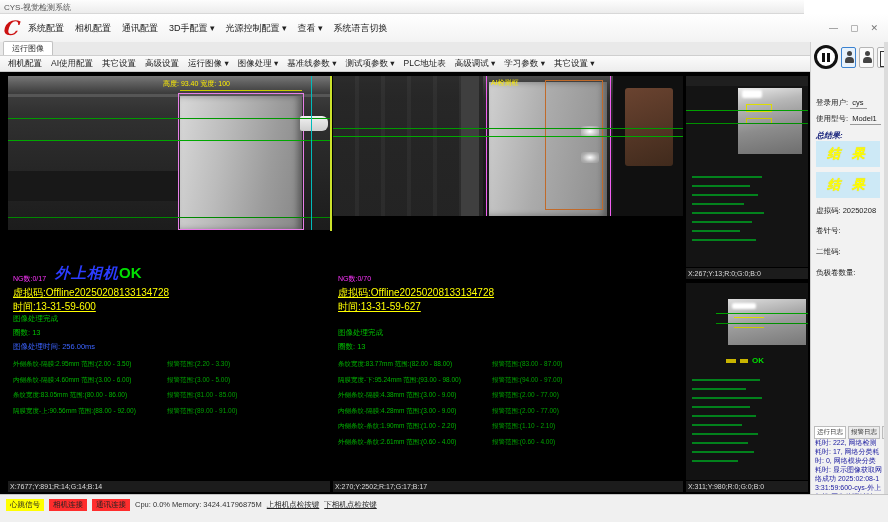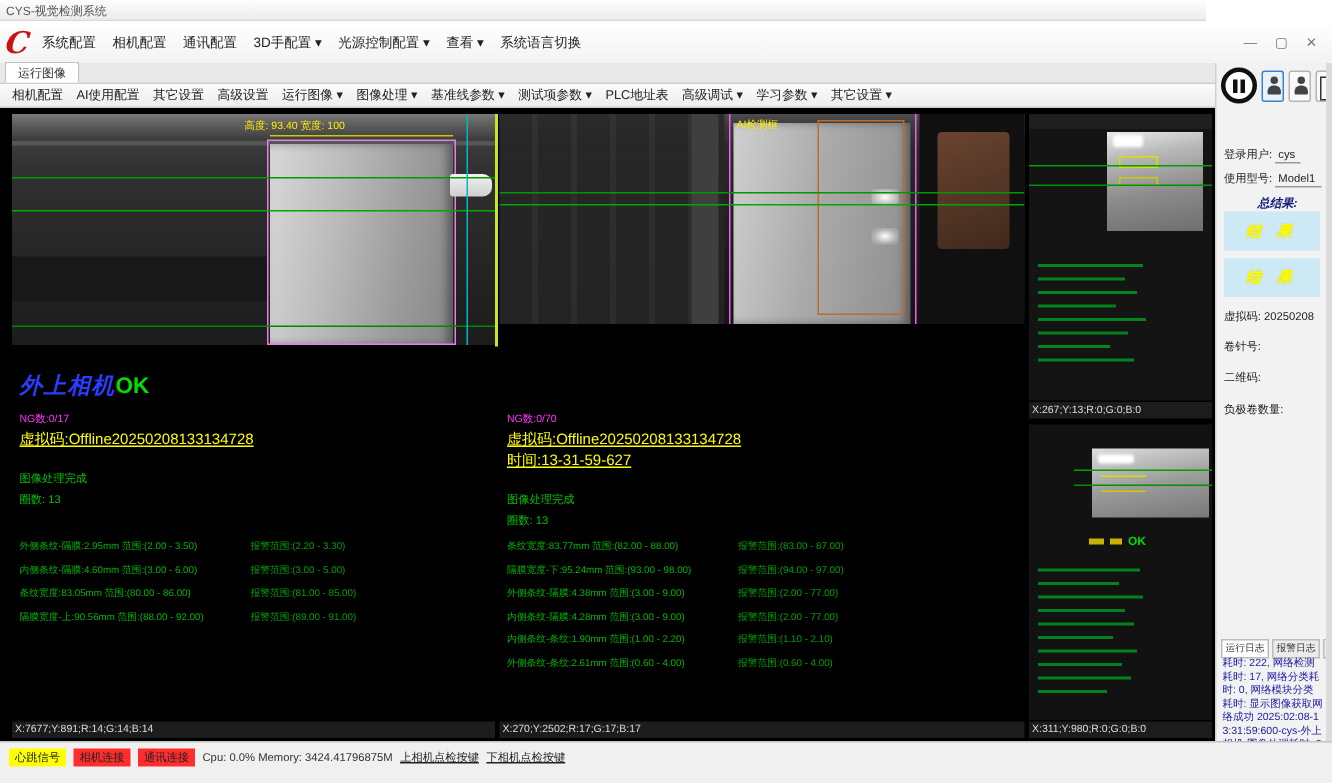--- a/index.html
+++ b/index.html
@@ -93,21 +93,21 @@
   .person::after { content:""; position:absolute; left:2.5px; top:9px; width:9px; height:6px;
     border-radius:4px 4px 1px 1px; background:#444; }
   .door::before { content:""; position:absolute; left:2px; top:3px; width:7px; height:14px;
     border:1.5px solid #333; }
   .door::after { content:""; position:absolute; right:1px; top:8px; width:0; height:0;
     border-top:3px solid transparent; border-bottom:3px solid transparent; border-left:4px solid #a33; }
   .sb-row { position:absolute; left:5px; right:23px; white-space:nowrap; }
   .sb-val { border-bottom:1px solid #9a9a9a; padding:0 4px 1px 2px; }
   .total-label { font-weight:bold; font-style:italic; color:#14207a; font-size:8px; }
   .result-box { position:absolute; left:5px; width:64px; height:26px; background:#cde9f6;
-    color:#ffff00; font-weight:bold; font-style:italic; font-size:10px;
+    color:#ffff00; font-weight:bold; font-style:italic; font-size:13px;
     display:flex; align-items:center; justify-content:center; letter-spacing:4px;
     text-shadow:0 0 1px #d8c400;text-align:center; }
   .log-tabs { position:absolute; left:3px; top:384px; display:flex; gap:2px; }
   .log-tab { font-size:6.5px; color:#333; background:#ececec; border:1px solid #bcbcbc;
     padding:1px 2px; white-space:nowrap; }
   .log-tab.active { background:#fff; }
   .log-text { position:absolute; left:4px; right:6px; top:396px; font-size:7px; line-height:9px;
     color:#1a1aa0; word-break:break-all; white-space:normal; }
 
   
@@ -174,27 +174,29 @@
       <div class="abs" style="left:170px;top:17px;width:126px;height:137px;border:1px solid #e87fe8;"></div>
       <div class="abs" style="left:292px;top:40px;width:28px;height:15px;background:linear-gradient(#f2f2f2,#cfcfcf);border-radius:2px 6px 6px 2px;"></div>
       <div class="hline" style="top:42px;background:#009900;"></div>
       <div class="hline" style="top:64px;background:#00a800;"></div>
       <div class="hline" style="top:141px;background:#008800;"></div>
       <div class="vline" style="left:303px;background:#00bbbb;"></div>
       <div class="abs" style="left:172px;top:14px;width:122px;height:1px;background:#cccc00;"></div>
       <span class="photo-label" style="left:155px;top:3px;">高度: 93.40 宽度: 100</span>
     </div>
 
-    <div class="otext" style="top:172px;">
+    <div class="otext" style="top:188px;margin-left:42px;">
       <span class="cam-title">外上相机</span><span class="cam-ok">OK</span>
     </div>
     <div class="otext ng-line" style="top:198px;">NG数:0/17</div>
     <div class="otext info-line" style="top:210px;">虚拟码:Offline20250208133134728</div>
+    <div class="otext info-line" style="top:224px;">时间:13-31-59-600</div>
     <div class="otext done-line" style="top:238px;">图像处理完成</div>
     <div class="otext done-line" style="top:252px;">圈数: 13</div>
+    <div class="otext ptime-line" style="top:266px;">图像处理时间: 256.00ms</div>
 
     <div class="rows" style="top:284px;">
         <div class="mrow">
         <span class="m">外侧条纹-隔膜:2.95mm 范围:(2.00 - 3.50)</span>
         <span class="a">报警范围:(2.20 - 3.30)</span>
       </div>
         <div class="mrow">
         <span class="m">内侧条纹-隔膜:4.60mm 范围:(3.00 - 6.00)</span>
         <span class="a">报警范围:(3.00 - 5.00)</span>
       </div>
@@ -325,21 +327,21 @@
   </div>
 
   <div class="sb-row" style="top:56px;">
     <span>登录用户:</span>
     <span class="sb-val">cys</span>
   </div>
   <div class="sb-row" style="top:72px;">
     <span>使用型号:</span>
     <span class="sb-val">Model1</span>
   </div>
-  <div class="sb-row total-label" style="top:88px;text-align:right;">总结果:</div>
+  <div class="sb-row total-label" style="top:88px;">总结果:</div>
 
   <div class="result-box" style="top:99px;">结 果</div>
   <div class="result-box" style="top:130px;">结 果</div>
 
   <div class="sb-row" style="top:164px;">
     <span>虚拟码:</span>
     <span>20250208</span>
   </div>
   <div class="sb-row" style="top:184px;">卷针号:</div>
   <div class="sb-row" style="top:205px;">二维码:</div>

